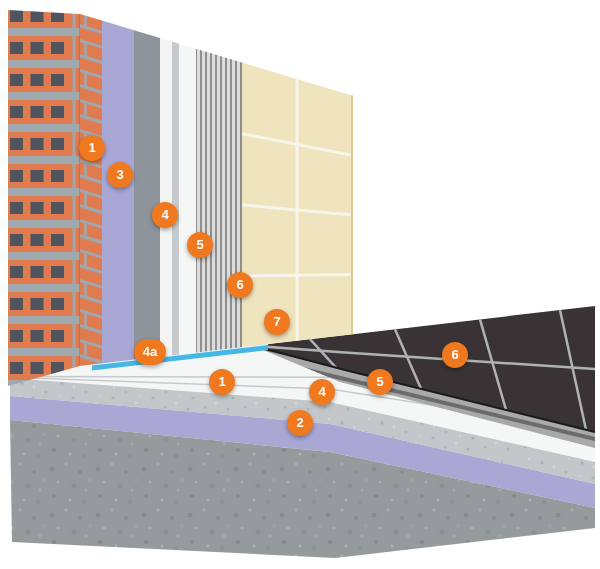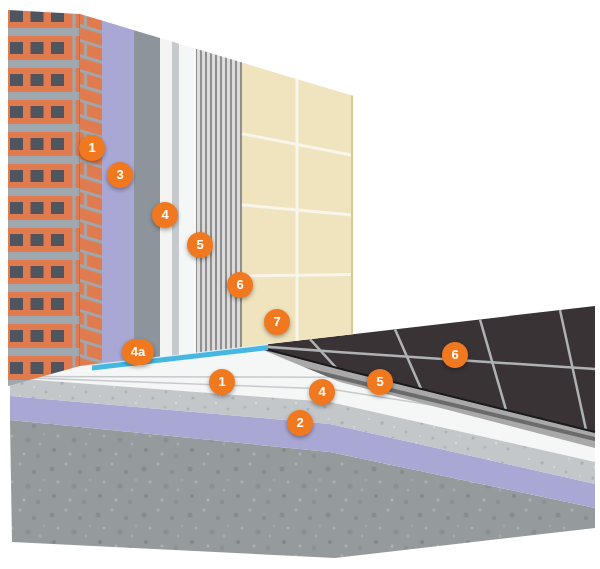--- a/index.html
+++ b/index.html
@@ -148,20 +148,20 @@
     </g>
   </svg>
 
   <div>
     <div class="badge" style="left:92px;top:148px">1</div>
     <div class="badge" style="left:120px;top:175px">3</div>
     <div class="badge" style="left:165px;top:215px">4</div>
     <div class="badge" style="left:200px;top:245px">5</div>
     <div class="badge" style="left:240px;top:285px">6</div>
     <div class="badge" style="left:277px;top:322px">7</div>
-    <div class="badge wide" style="left:138px;top:352px">4a</div>
+    <div class="badge wide" style="left:150px;top:352px">4a</div>
     <div class="badge" style="left:222px;top:382px">1</div>
     <div class="badge" style="left:300px;top:423px">2</div>
     <div class="badge" style="left:322px;top:392px">4</div>
     <div class="badge" style="left:380px;top:382px">5</div>
     <div class="badge" style="left:455px;top:355px">6</div>
   </div>
 </div>
 
 </body></html>

